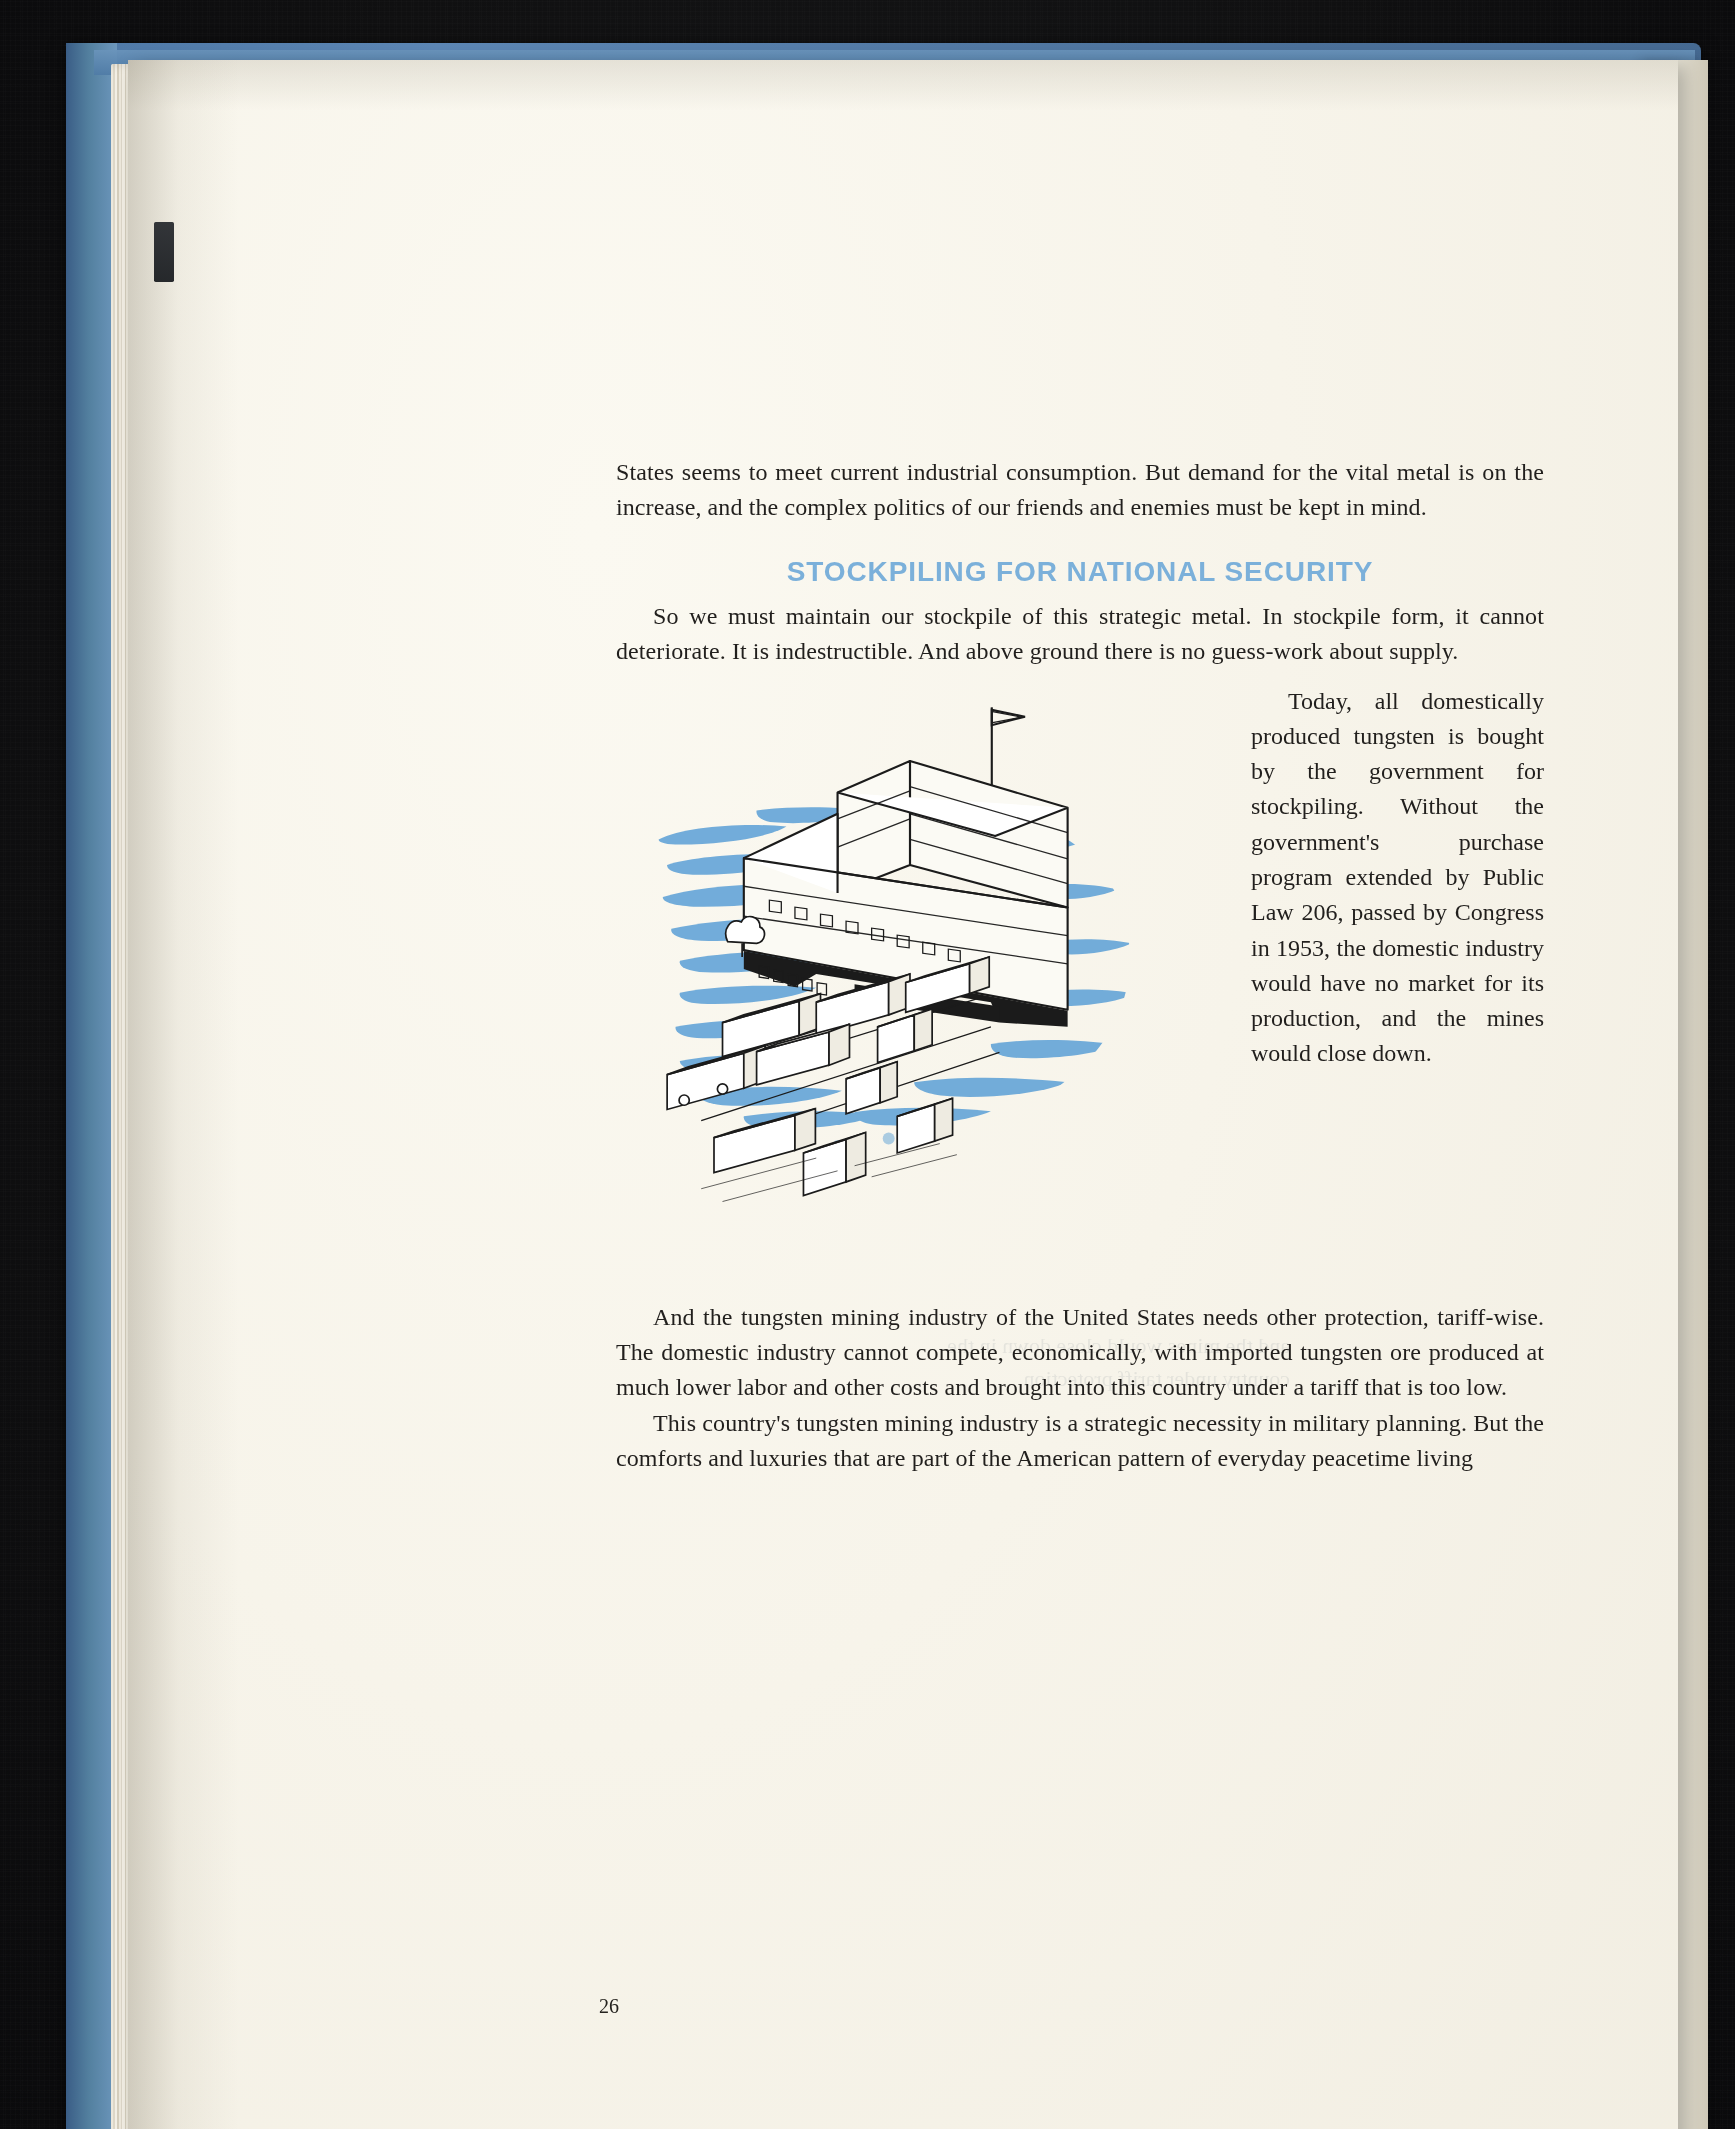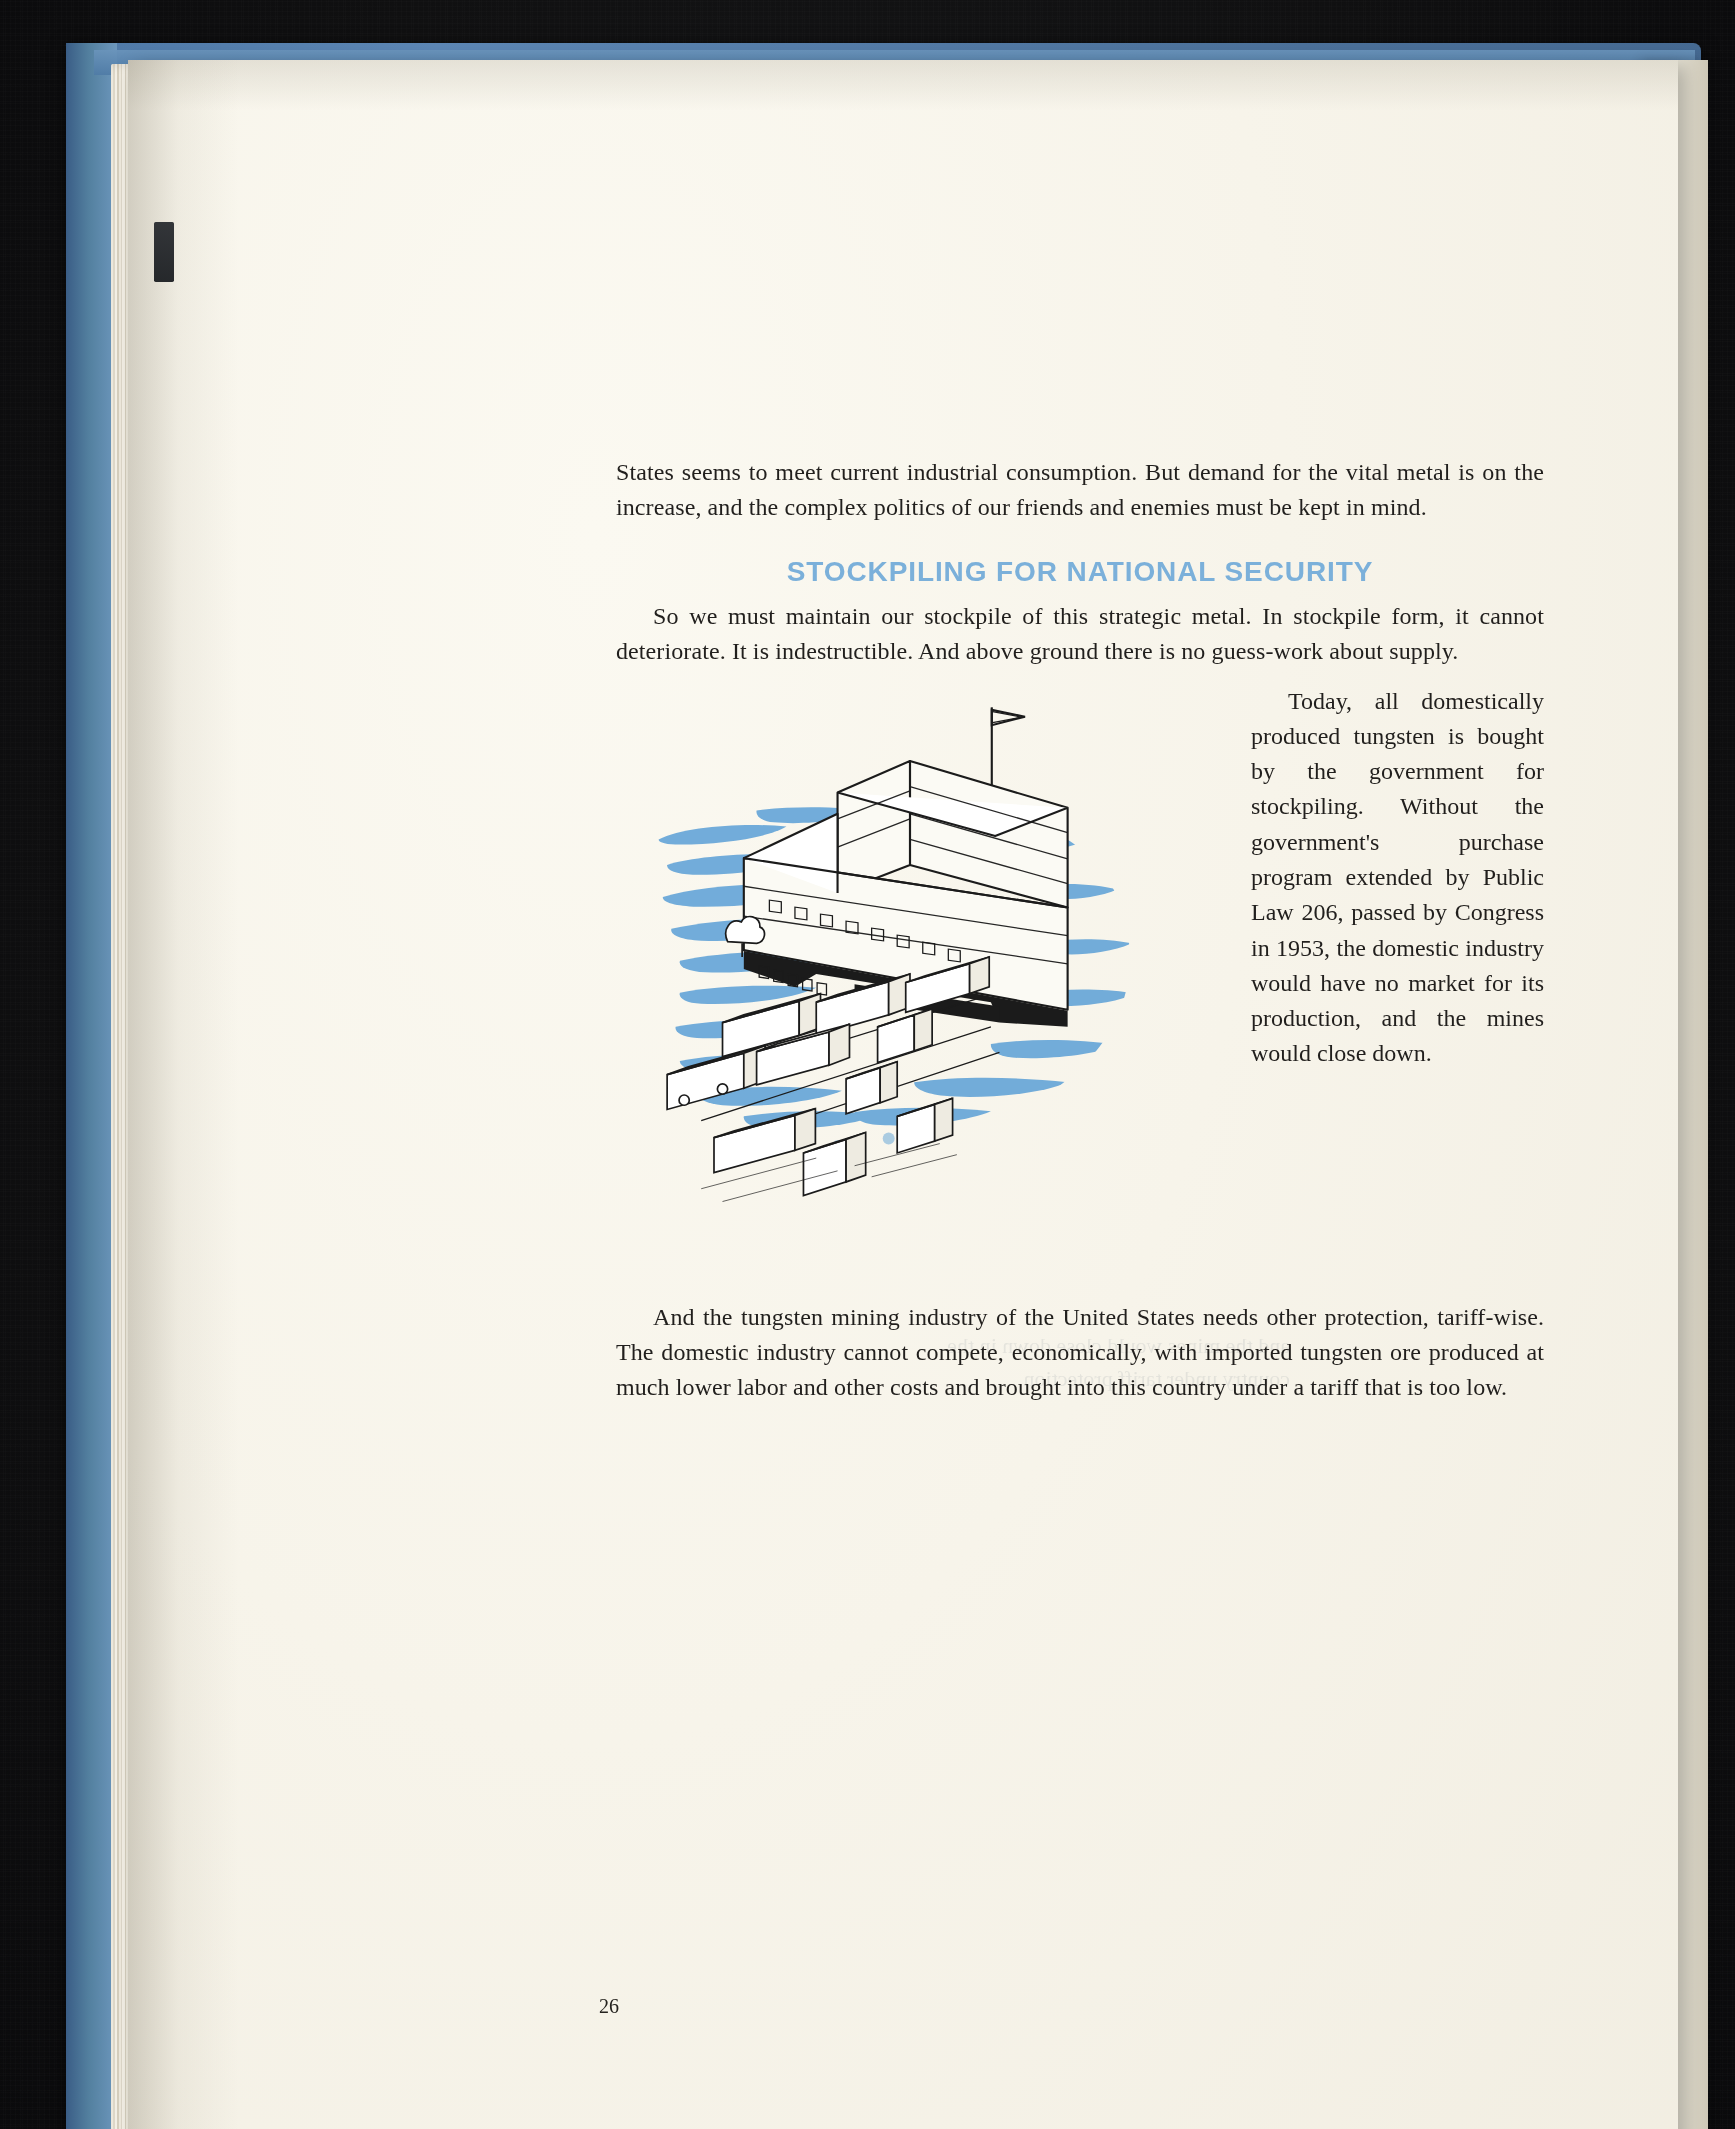--- a/index.html
+++ b/index.html
@@ -412,20 +412,21 @@
 
         <div class="side-text">
           <p>Today, all domestically produced tungsten is bought by the government for stockpiling.  Without the government's purchase program extended by Public Law 206, passed by Congress in 1953, the domestic industry would have no market for its production, and the mines would close down.</p>
         </div>
       </div>
 
       <div class="after-figure">
         <p class="body indent">And the tungsten mining industry of the United States needs other protection, tariff-wise.  The domestic industry cannot compete, economically, with imported tungsten ore produced at much lower labor and other costs and brought into this country under a tariff that is too low.</p>
 
 
+        <p class="body indent">This country's tungsten mining industry is a strategic necessity in military planning.  But the comforts and luxuries that are part of the American pattern of everyday peacetime living</p>
       </div>
 
     </div>
 
     <div class="folio">26</div>
   </div>
 </div>
 
 
 </body></html>

